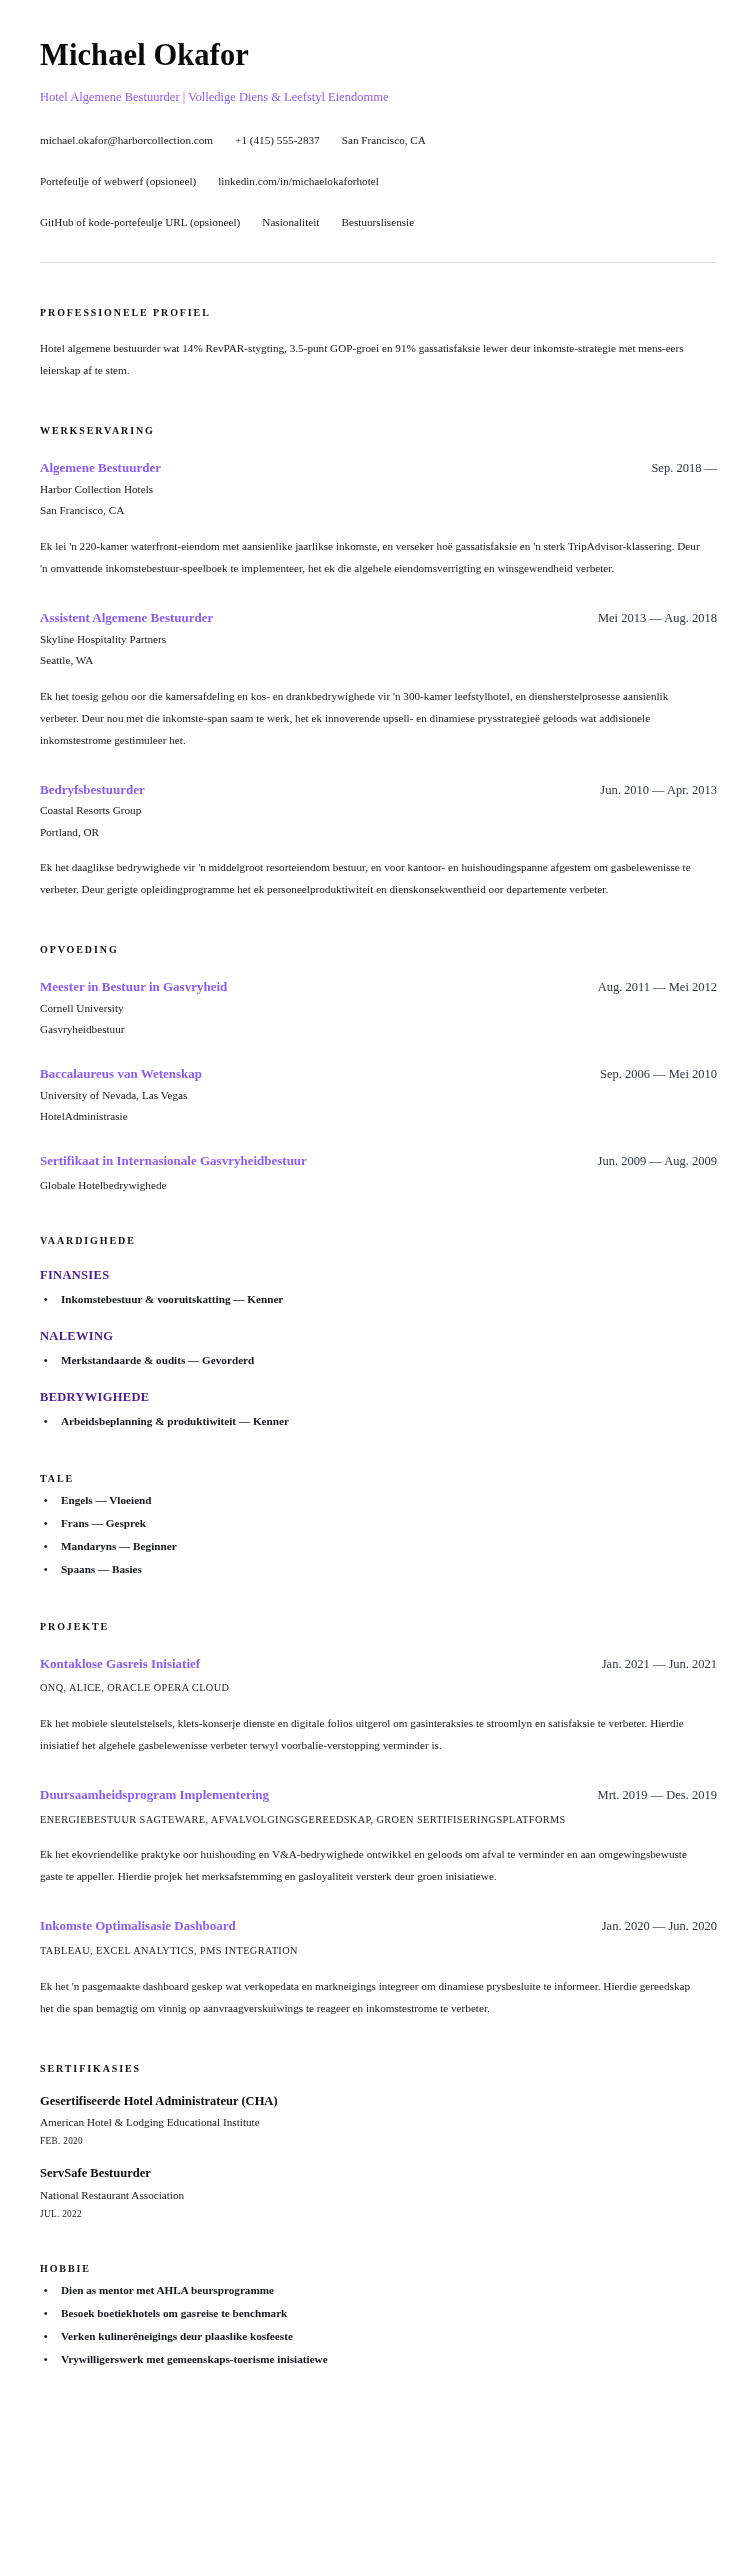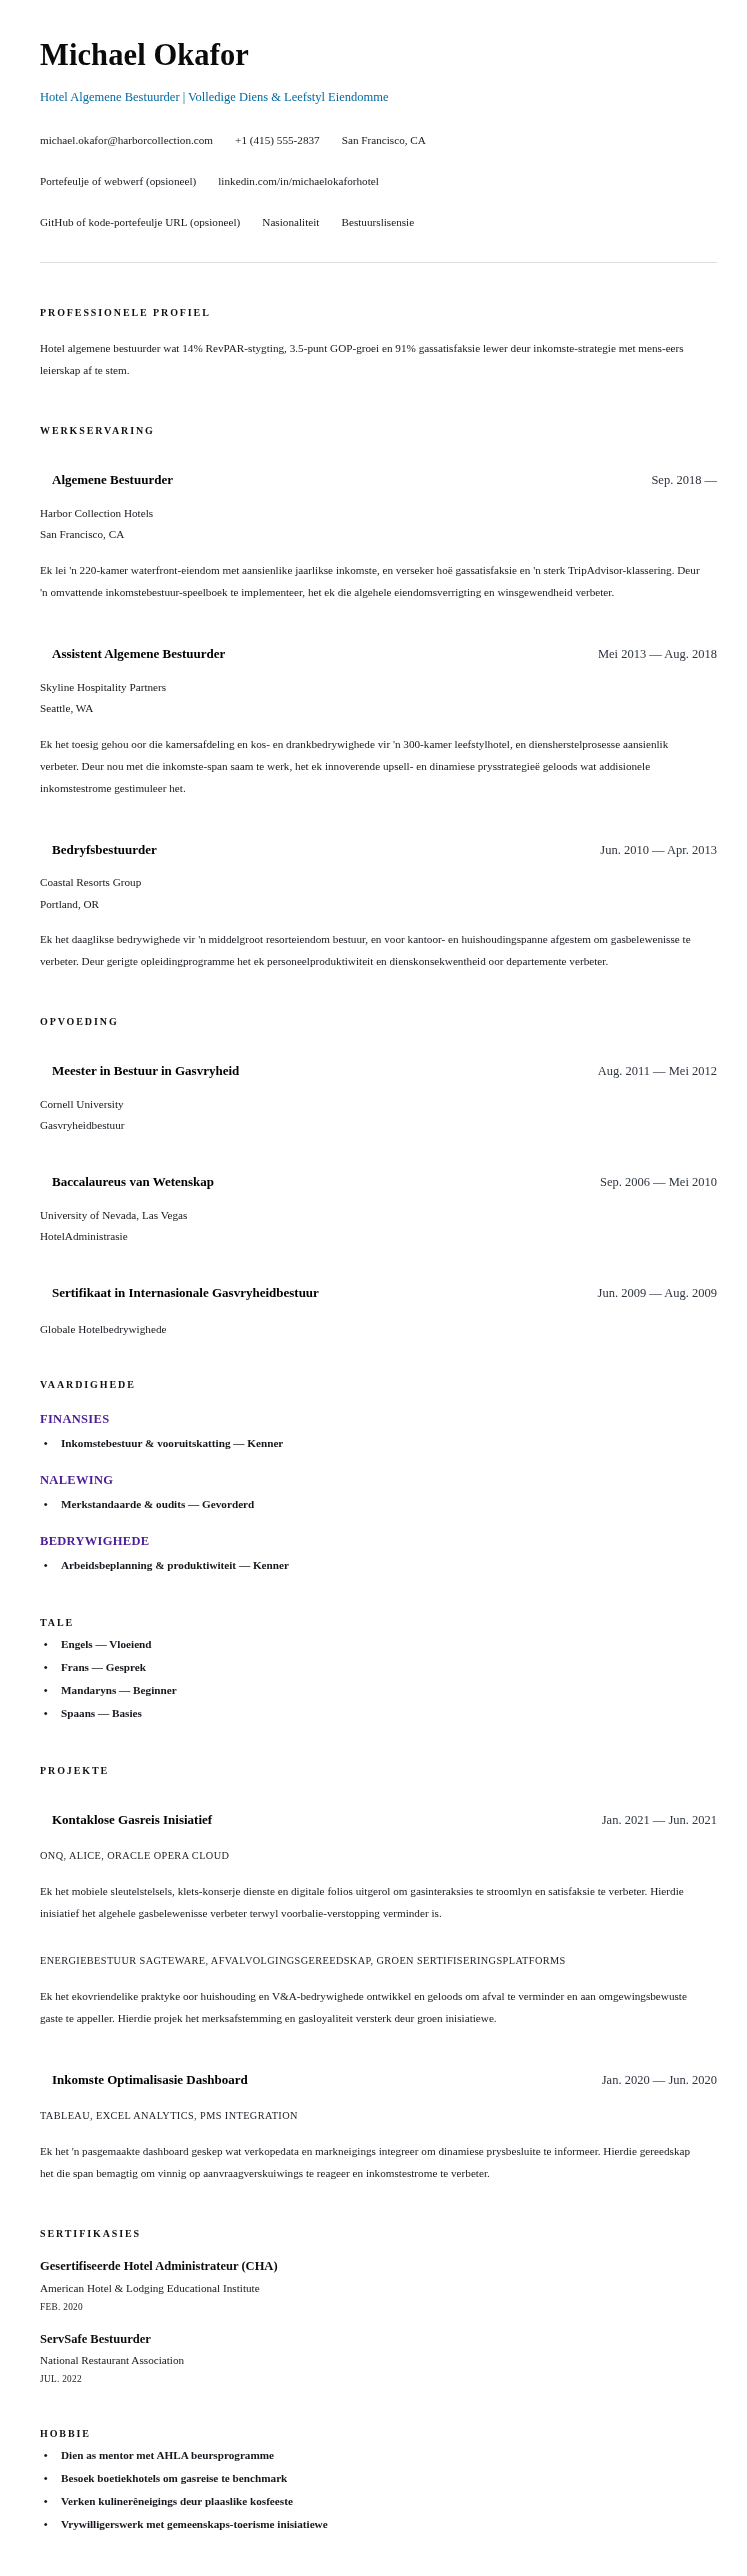--- a/index.html
+++ b/index.html
@@ -1,34 +1,34 @@
 <!DOCTYPE html>
 <html style="font-size:10px"><head>
 <meta charset="utf-8">
 <style>
   html,body { margin:0; padding:0; background:#ffffff; }
   body { width:747px; font-family:"Liberation Serif", serif; color:#16181d; }
   .page { padding:32px 30px 52px 40px; }
 
   
   .name { font-size:30.5px; line-height:1.15; font-weight:700; color:#0b0b0b; margin:6.2px 0 0; letter-spacing:0.1px; }
-  .subtitle { font-size:12.5px; margin:17px 0 16px; color:#0369a1; }
+  .subtitle { font-size:12.5px; margin:17px 0 16px; color:#8b5cf6; }
   .contact-row { display:flex; gap:22px; font-size:11.2px; margin-top:29px; color:#16181d; }
   .contact-row span { white-space:nowrap; }
   .divider { border:none; border-top:1.2px solid #dcdcdc; margin:34px 0 0; }
 
   
   section { margin-top:44px; }
   .section-heading { font-size:10px; font-weight:700; letter-spacing:1.9px; margin:0; color:#101010; }
 
   
   .entry { margin-top:24px; }
   .entry + .entry { margin-top:31px; }
   .entry-head { display:flex; justify-content:space-between; align-items:baseline; }
-  .entry-title { font-size:13px; font-weight:700; margin:12px; color:#000000; }
+  .entry-title { font-size:13px; font-weight:700; margin:0; color:#8b5cf6; }
   .dates { font-size:12.5px; color:#2e3440; white-space:nowrap; margin-left:15px; }
   .sub-line { font-size:11.2px; margin:6.8px 0 0; }
   .sub-line2 { font-size:11.2px; margin:9.3px 0 0; }
   .desc { font-size:11.2px; line-height:22px; margin:18.7px 0 0; max-width:664px; }
   .tech { font-size:10.3px; letter-spacing:0.4px; margin:10.6px 0 0; color:#1b1d23; }
 
   
   .skill-group { margin-top:22.4px; }
   .skill-cat { font-size:12.5px; font-weight:700; letter-spacing:0.3px; margin:0; color:#4c1d95; }
 
@@ -180,20 +180,24 @@
     <article class="entry">
       <div class="entry-head">
         <h3 class="entry-title">Kontaklose Gasreis Inisiatief</h3>
         <span class="dates">Jan. 2021 — Jun. 2021</span>
       </div>
       <p class="tech">ONQ, ALICE, ORACLE OPERA CLOUD</p>
       <p class="desc">Ek het mobiele sleutelstelsels, klets-konserje dienste en digitale folios uitgerol om gasinteraksies te stroomlyn en satisfaksie te verbeter. Hierdie inisiatief het algehele gasbelewenisse verbeter terwyl voorbalie-verstopping verminder is.</p>
     </article>
 
     <article class="entry">
+      <div class="entry-head">
+        <h3 class="entry-title">Duursaamheidsprogram Implementering</h3>
+        <span class="dates">Mrt. 2019 — Des. 2019</span>
+      </div>
       <p class="tech">ENERGIEBESTUUR SAGTEWARE, AFVALVOLGINGSGEREEDSKAP, GROEN SERTIFISERINGSPLATFORMS</p>
       <p class="desc">Ek het ekovriendelike praktyke oor huishouding en V&amp;A-bedrywighede ontwikkel en geloods om afval te verminder en aan omgewingsbewuste gaste te appeller. Hierdie projek het merksafstemming en gasloyaliteit versterk deur groen inisiatiewe.</p>
     </article>
 
     <article class="entry">
       <div class="entry-head">
         <h3 class="entry-title">Inkomste Optimalisasie Dashboard</h3>
         <span class="dates">Jan. 2020 — Jun. 2020</span>
       </div>
       <p class="tech">TABLEAU, EXCEL ANALYTICS, PMS INTEGRATION</p>

